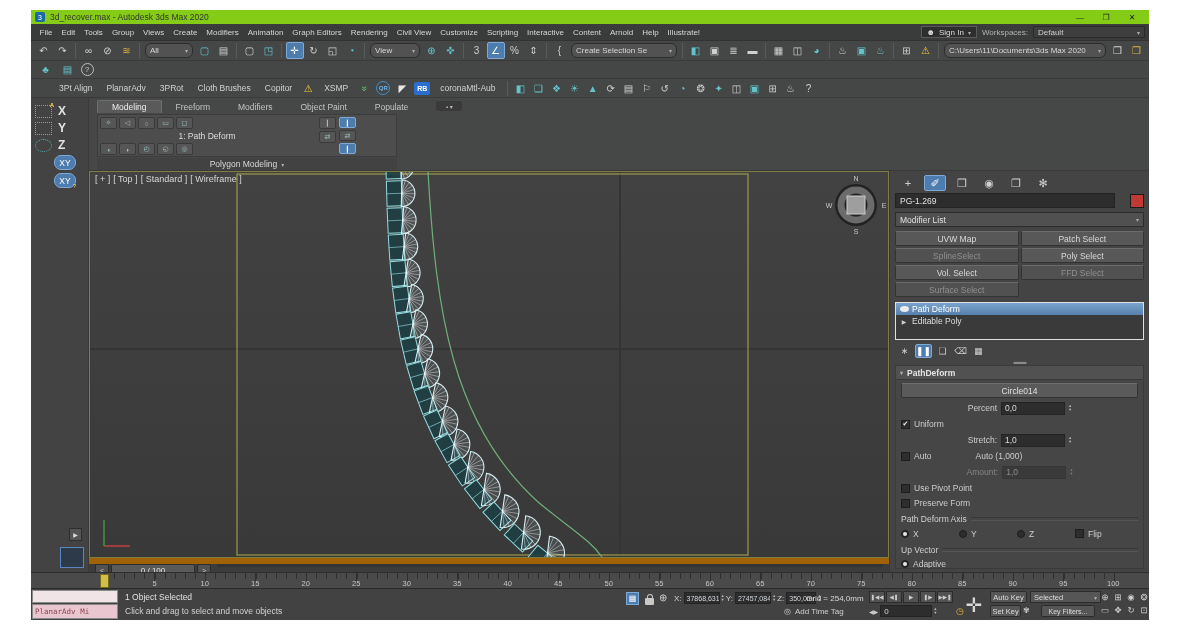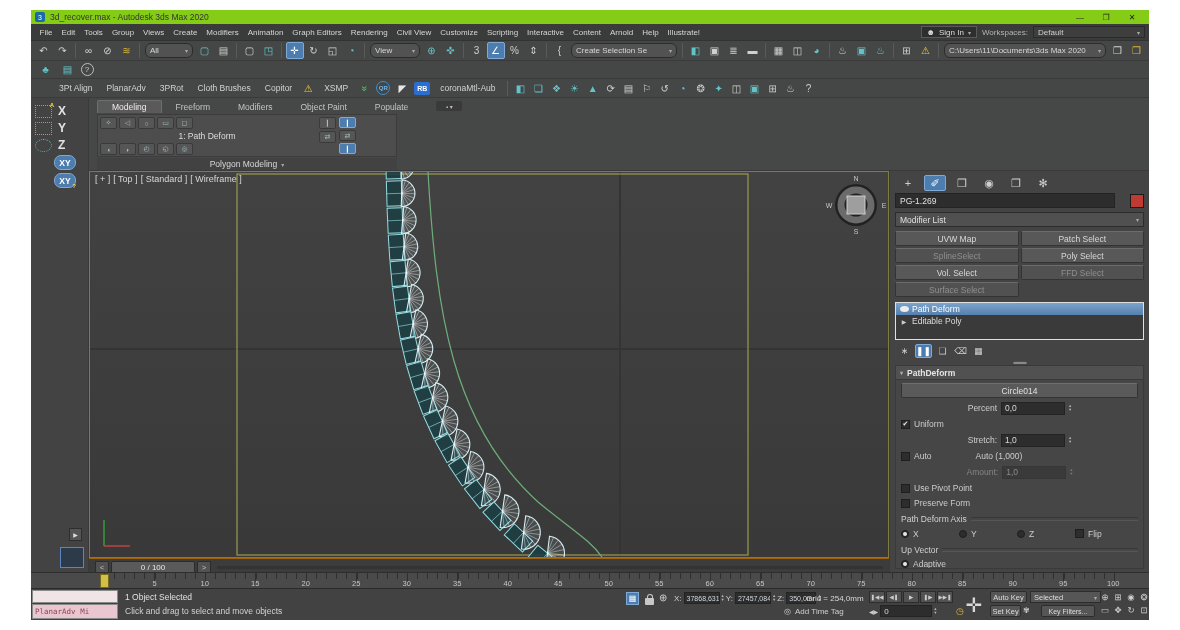--- a/index.html
+++ b/index.html
@@ -33,21 +33,21 @@
 .sc-icon{min-width:16px;height:15px;display:flex;align-items:center;justify-content:center;font-size:10px}
 .sc-pill-circle{width:14px;height:14px;border-radius:50%;border:1.5px solid #3a8fd0;color:#6fb4e8;font-size:6px;display:flex;align-items:center;justify-content:center;font-weight:bold;margin:0 2px}
 .sc-pill-box{width:16px;height:13px;border-radius:2px;background:#2a6fd0;color:#fff;font-size:7px;display:flex;align-items:center;justify-content:center;font-weight:bold;margin:0 2px}
 
 .mid{flex:1;display:flex;min-height:0}
 .rail{width:58px;background:#434343;border-right:1px solid #3a3a3a;display:flex;flex-direction:column;padding:6px 4px 4px;gap:3px;flex:none}
 .rail-row{display:flex;align-items:center;gap:6px}
 .rail-ico{width:17px;height:13px;border:1px dotted #58b4b8;position:relative;flex:none}
 .rail-ico.circle{border-radius:50%}
 .rail-letter{font-size:12px;font-weight:bold;color:#e2e2e2}
-.rail-xy{width:22px;height:15px;background:#4d7cae;border:1px solid #80aad6;border-radius:7px;color:#fff;font-size:8.5px;font-weight:bold;display:flex;align-items:center;justify-content:center;margin-left:19px;position:relative}
+.rail-xy{width:22px;height:15px;background:#4d7cae;border:1px solid #80aad6;border-radius:7px;color:#fff;font-size:8.5px;font-weight:normal;display:flex;align-items:center;justify-content:center;margin-left:19px;position:relative}
 .badge-q{position:absolute;right:-1px;bottom:-2px;color:#ffd84a;font-size:6px}
 .badge-a{position:absolute;right:-3px;top:-4px;color:#ffd84a;font-size:6px;font-weight:bold}
 .rail-spacer{flex:1}
 .rail-play{width:13px;height:13px;background:#555;border:1px solid #2e2e2e;color:#ddd;font-size:6px;display:flex;align-items:center;justify-content:center;align-self:flex-end;margin-right:2px}
 .rail-thumb{width:24px;height:21px;background:#2c3a4a;border:1px solid #5a86c0;align-self:flex-end;margin-top:3px}
 .rightcol{flex:1;display:flex;flex-direction:column;min-width:0}
 
 .ribbon{height:73px;background:#464747;flex:none;border-bottom:1px solid #3a3a3a;position:relative}
 .ribbon-tabs{height:15px;display:flex;align-items:flex-end;padding-left:8px}
 .rtab{padding:1px 14px;font-size:8.5px;color:#c4c4c4}
@@ -61,21 +61,21 @@
 .rp-label{font-size:8.5px;color:#ddd;text-align:center;padding:1px 0}
 .rp-right{flex:1;display:flex;gap:3px;padding-left:5px}
 .rp-col{display:flex;flex-direction:column;gap:2px}
 .rib-footer{position:absolute;left:8px;top:60px;width:300px;height:12px;background:#424242;display:flex;align-items:center;justify-content:center;gap:4px;font-size:8.5px;color:#d8d8d8}
 
 .content{flex:1;display:flex;min-height:0}
 .vpcol{width:800px;display:flex;flex-direction:column;flex:none}
 .viewport{height:387px;position:relative;background:linear-gradient(180deg,#424242,#393939);border:1px solid #7d7d42;overflow:hidden;flex:none}
 .vp-label{position:absolute;left:5px;top:2px;display:flex;gap:3px;font-size:9px;color:#d8d8d8;z-index:3}
 .vp-svg{position:absolute;left:0;top:0}
-.timeline{height:17px;background:#3c3c3c;border-top:1px solid #a16207;display:flex;align-items:center;padding:0 6px;gap:2px;flex:none}
+.timeline{height:17px;background:#3c3c3c;border-top:6px solid #a16207;display:flex;padding:0 6px;gap:2px;flex:none}
 .tl-btn{width:14px;height:13px;background:#525252;border:1px solid #2c2c2c;color:#ccc;font-size:7px;display:flex;align-items:center;justify-content:center}
 .tl-frame{width:84px;height:13px;background:#5a5a5a;border:1px solid #2c2c2c;border-radius:2px;color:#e8e8e8;font-size:8px;display:flex;align-items:center;justify-content:center}
 .tl-track{flex:1;height:3px;background:#333;margin-left:4px}
 
 .panel{flex:1;background:#444;border-left:1px solid #3a3a3a;padding:3px 5px;overflow:hidden;display:flex;flex-direction:column}
 .p-tabs{display:flex;gap:5px;height:18px;align-items:center;padding:0 2px;flex:none}
 .p-tab{width:22px;height:16px;display:flex;align-items:center;justify-content:center;font-size:11px;color:#cfcfcf;border:1px solid transparent;border-radius:2px}
 .p-tab.active{background:#4d7cae;border-color:#80aad6;color:#fff}
 .p-name-row{display:flex;gap:15px;align-items:center;margin-top:1px}
 .p-name{flex:1;height:15px;background:#2d2d2d;border:1px solid #232323;color:#dde2e6;font-size:8.5px;display:flex;align-items:center;padding:0 4px}

